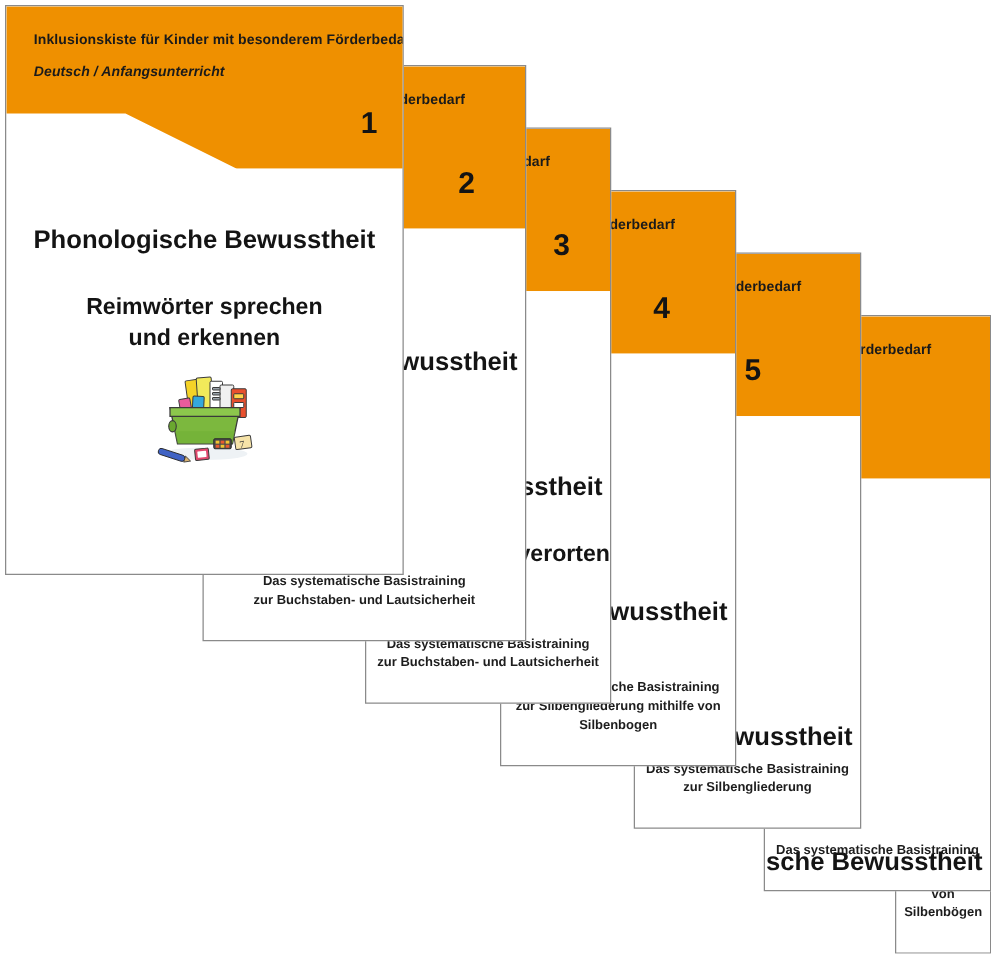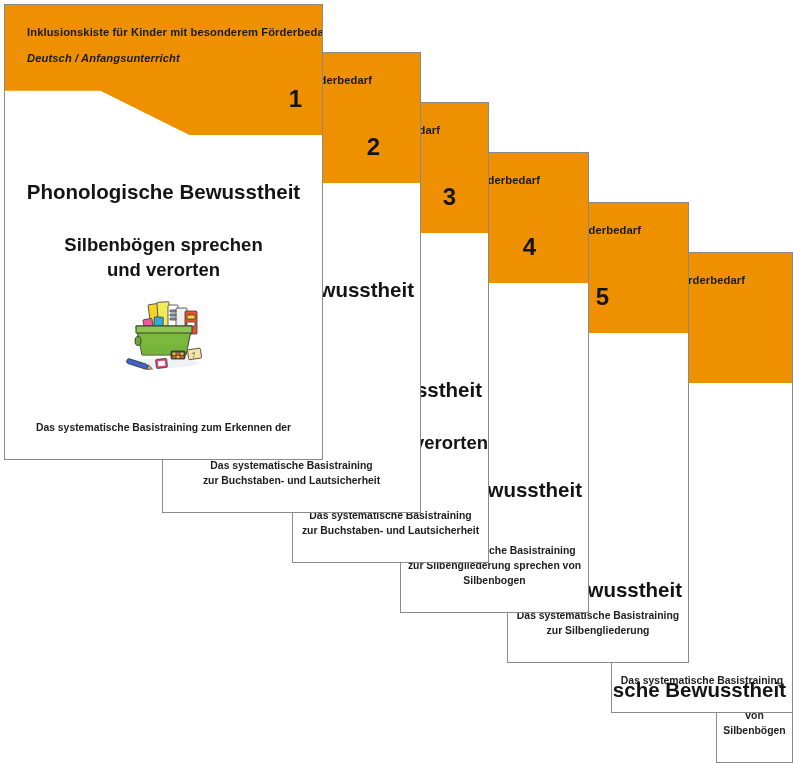--- a/index.html
+++ b/index.html
@@ -195,21 +195,21 @@
   <div class="card c4">
     <div class="band"></div>
     <div class="band-series">
       <span>Inklusionskiste für Kinder mit besonderem Förderbedarf</span>
       <span class="l2">Deutsch / Anfangsunterricht</span>
     </div>
     <div class="band-num">4</div>
     <div class="card-title">Phonologische Bewusstheit</div>
     <div class="card-foot">
       <div>Das systematische Basistraining</div>
-      <div>zur Silbengliederung sprechen von Silbenbogen</div>
+      <div>zur Silbengliederung mithilfe von Silbenbogen</div>
     </div>
   </div>
 
   <div class="card c3">
     <div class="band"></div>
     <div class="band-series">
       <span>Inklusionskiste für Kinder mit besonderem Förderbedarf</span>
       <span class="l2">Deutsch / Anfangsunterricht</span>
     </div>
     <div class="band-num">3</div>
@@ -239,22 +239,22 @@
   <div class="card c1">
     <div class="band"></div>
     <div class="band-series">
       <span>Inklusionskiste für Kinder mit besonderem Förderbedarf</span>
       <span class="l2">Deutsch / Anfangsunterricht</span>
     </div>
     <div class="band-num">1</div>
 
     <div class="card-title">Phonologische Bewusstheit</div>
     <div class="card-sub">
-      <div>Silbenbögen sprechen</div>
-      <div>und verorten</div>
+      <div>Reimwörter sprechen</div>
+      <div>und erkennen</div>
     </div>
 
     <div class="illus">
       <svg viewBox="0 0 100 86" width="100" height="86" xmlns="http://www.w3.org/2000/svg">
 
         <ellipse cx="50" cy="70" rx="34" ry="5" fill="#eef2f5"></ellipse>
 
         <g stroke="#3a3a3a" stroke-width="0.8">
           <rect x="36" y="11" width="11" height="30" rx="1" fill="#f5d327" transform="rotate(-8 41 26)"></rect>
           <rect x="44" y="9" width="12" height="32" rx="1" fill="#f2ea5a" transform="rotate(-4 50 25)"></rect>
@@ -292,17 +292,16 @@
         <rect x="44" y="68" width="7" height="5" rx="0.5" fill="#ffffff" transform="rotate(-6 47 70)"></rect>
 
         <g transform="rotate(18 25 72)">
           <rect x="12" y="69" width="22" height="5" rx="2.2" fill="#3f62c4" stroke="#2b2b2b" stroke-width="0.7"></rect>
           <path d="M34 69 L39 71.5 L34 74 Z" fill="#d8b271" stroke="#2b2b2b" stroke-width="0.6"></path>
         </g>
       </svg>
     </div>
 
     <div class="card-foot">
-      <div>Das systematische Basistraining zum Erkennen der</div>
     </div>
   </div>
 
 </div>
 
 </body></html>

